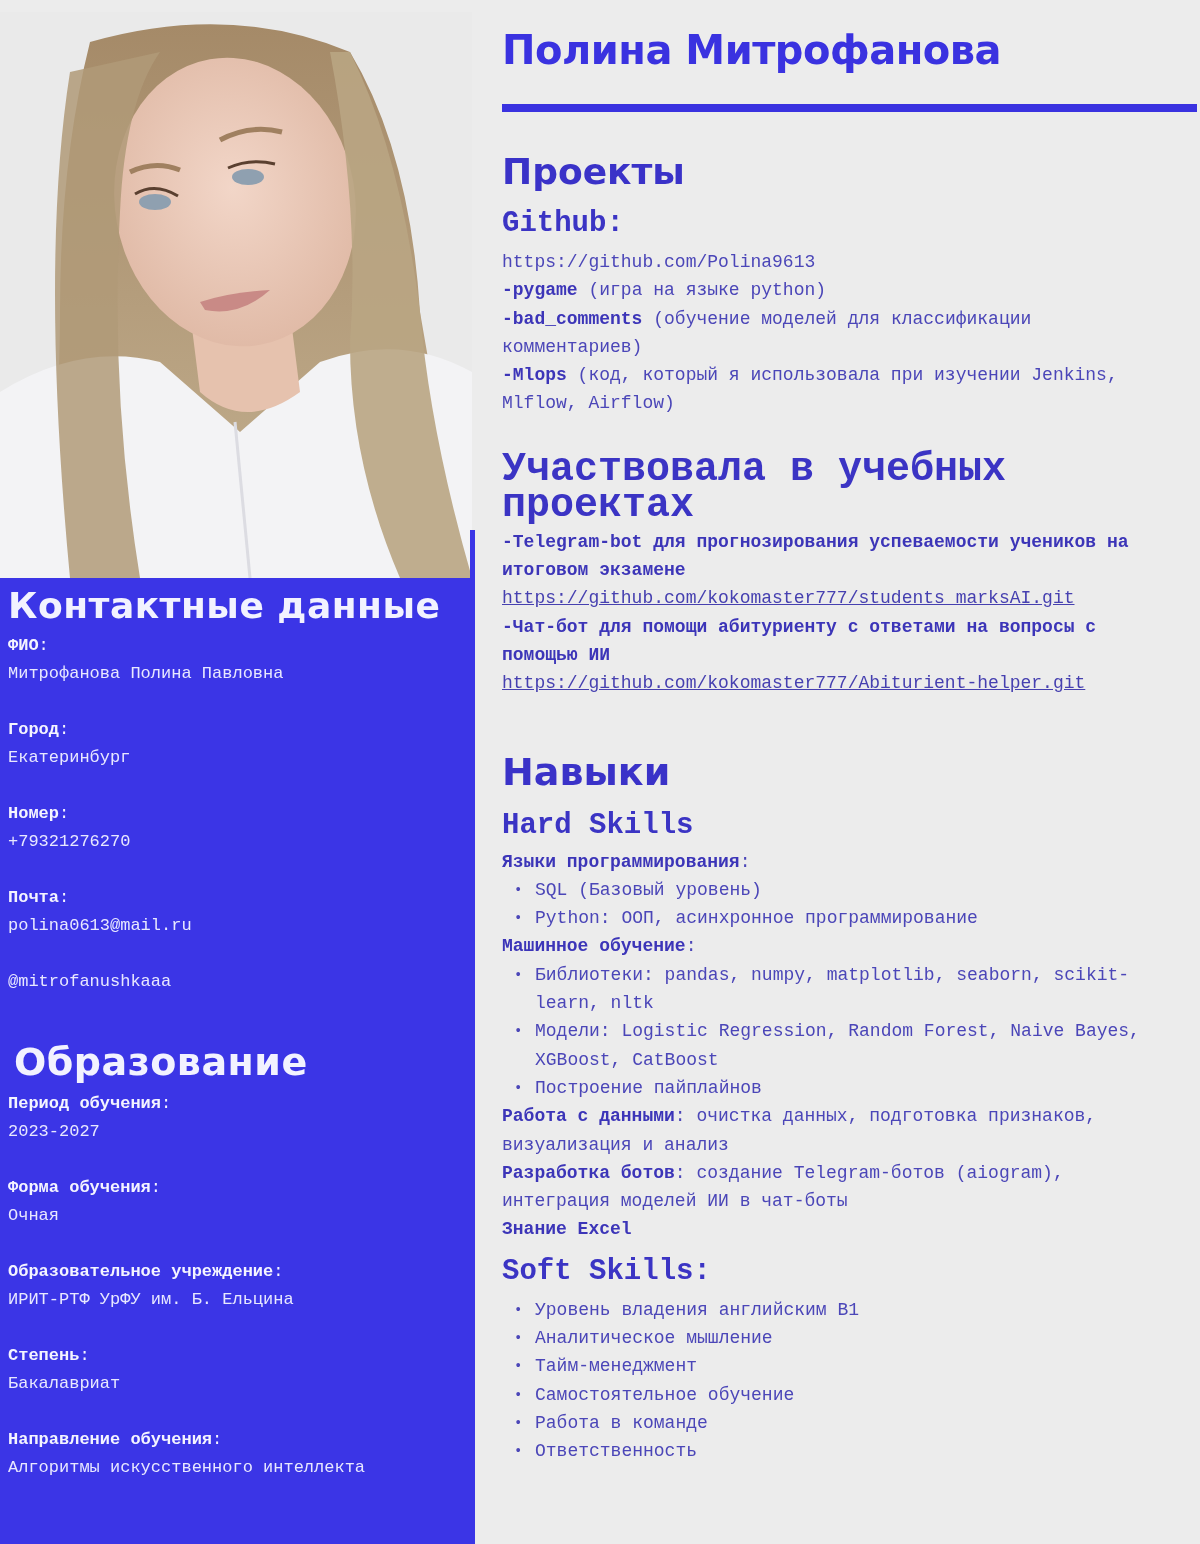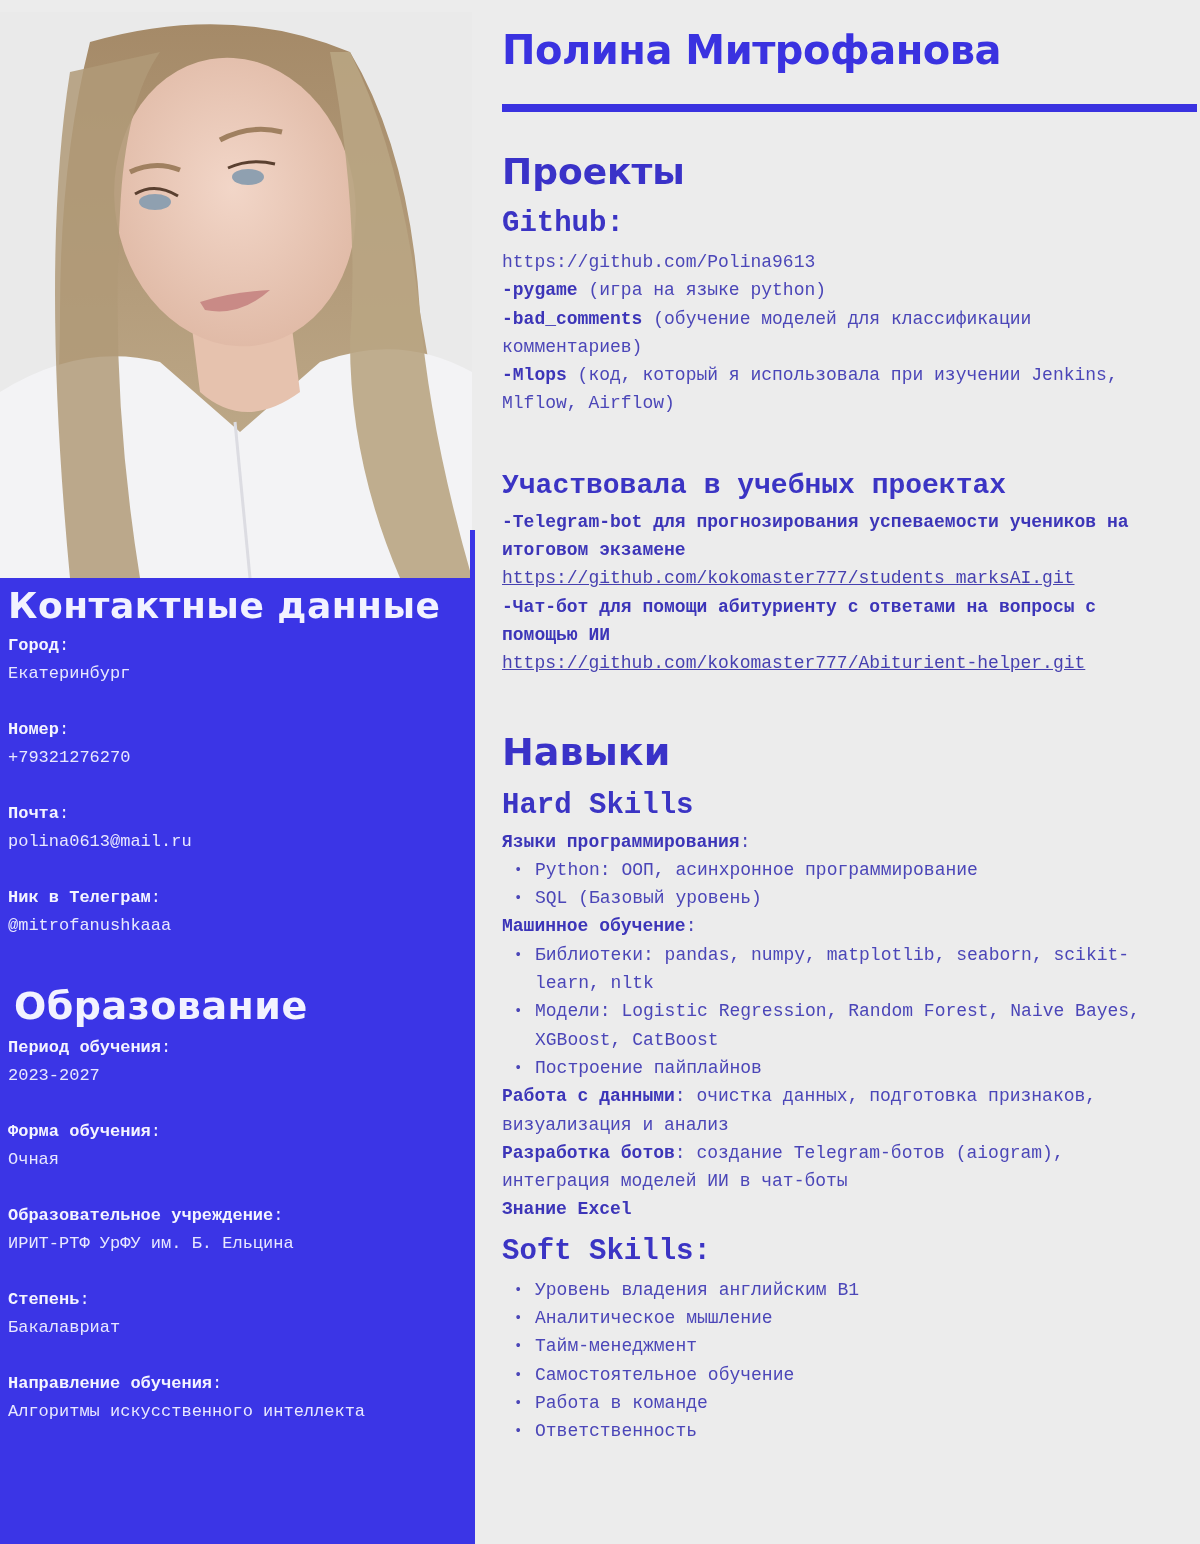--- a/index.html
+++ b/index.html
@@ -163,33 +163,36 @@
   </svg>
 </div>
 
 <div class="side-panel-notch"></div>
 <div class="side-panel">
 
   <div class="side-h contacts">Контактные данные</div>
 
   <div>
     <div class="field">
+      <div class="field-label">ФИО</div>
+      <div class="field-value">Митрофанова Полина Павловна</div>
+    </div>
+    <div class="field">
       <div class="field-label">Город</div>
       <div class="field-value">Екатеринбург</div>
     </div>
     <div class="field">
       <div class="field-label">Номер</div>
       <div class="field-value">+79321276270</div>
     </div>
     <div class="field">
       <div class="field-label">Почта</div>
       <div class="field-value">polina0613@mail.ru</div>
     </div>
     <div class="field">
-      <div class="field-label">Ник в Телеграм</div>
       <div class="field-value">@mitrofanushkaaa</div>
     </div>
   </div>
 
   <div class="side-h edu" style="margin-top:42px;">Образование</div>
 
   <div>
     <div class="field">
       <div class="field-label">Период обучения</div>
       <div class="field-value">2023-2027</div>
@@ -226,36 +229,36 @@
       <span class="b">-pygame</span><span> (игра на языке python)</span>
     </div>
     <div style="width:600px;">
       <span class="b">-bad_comments</span><span> (обучение моделей для классификации комментариев)</span>
     </div>
     <div style="width:660px;">
       <span class="b">-Mlops</span><span> (код, который я использовала при изучении Jenkins, Mlflow, Airflow)</span>
     </div>
   </div>
 
-  <div class="sub-h" style="margin-top:50px; font-size:28px;">Участвовала в учебных проектах</div>
+  <div class="sub-h" style="margin-top:34px; font-size:40px;">Участвовала в учебных проектах</div>
   <div class="txt" style="margin-top:4px; width:670px;">
     <div class="b">-Telegram-bot для прогнозирования успеваемости учеников на итоговом экзамене</div>
     <a class="link">https://github.com/kokomaster777/students_marksAI.git</a>
     <div class="b">-Чат-бот для помощи абитуриенту с ответами на вопросы с помощью ИИ</div>
     <a class="link">https://github.com/kokomaster777/Abiturient-helper.git</a>
   </div>
 
   <div class="sec-h" style="margin-top:52px; font-size:38px;">Навыки</div>
 
   <div class="sub-h" style="margin-top:14px;">Hard Skills</div>
   <div class="txt" style="margin-top:4px; width:670px;">
     <div><span class="b">Языки программирования</span>:</div>
     <ul class="bullets">
+      <li>SQL (Базовый уровень)</li>
       <li>Python: ООП, асинхронное программирование</li>
-      <li>SQL (Базовый уровень)</li>
     </ul>
     <div><span class="b">Машинное обучение</span>:</div>
     <ul class="bullets" style="width:665px;">
       <li>Библиотеки: pandas, numpy, matplotlib, seaborn, scikit-learn, nltk</li>
       <li>Модели: Logistic Regression, Random Forest, Naive Bayes, XGBoost, CatBoost</li>
       <li>Построение пайплайнов</li>
     </ul>
     <div style="width:640px;"><span class="b">Работа с данными</span><span>: очистка данных, подготовка признаков, визуализация и анализ</span></div>
     <div style="width:600px;"><span class="b">Разработка ботов</span><span>: создание Telegram-ботов (aiogram), интеграция моделей ИИ в чат-боты</span></div>
     <div class="b">Знание Excel</div>

